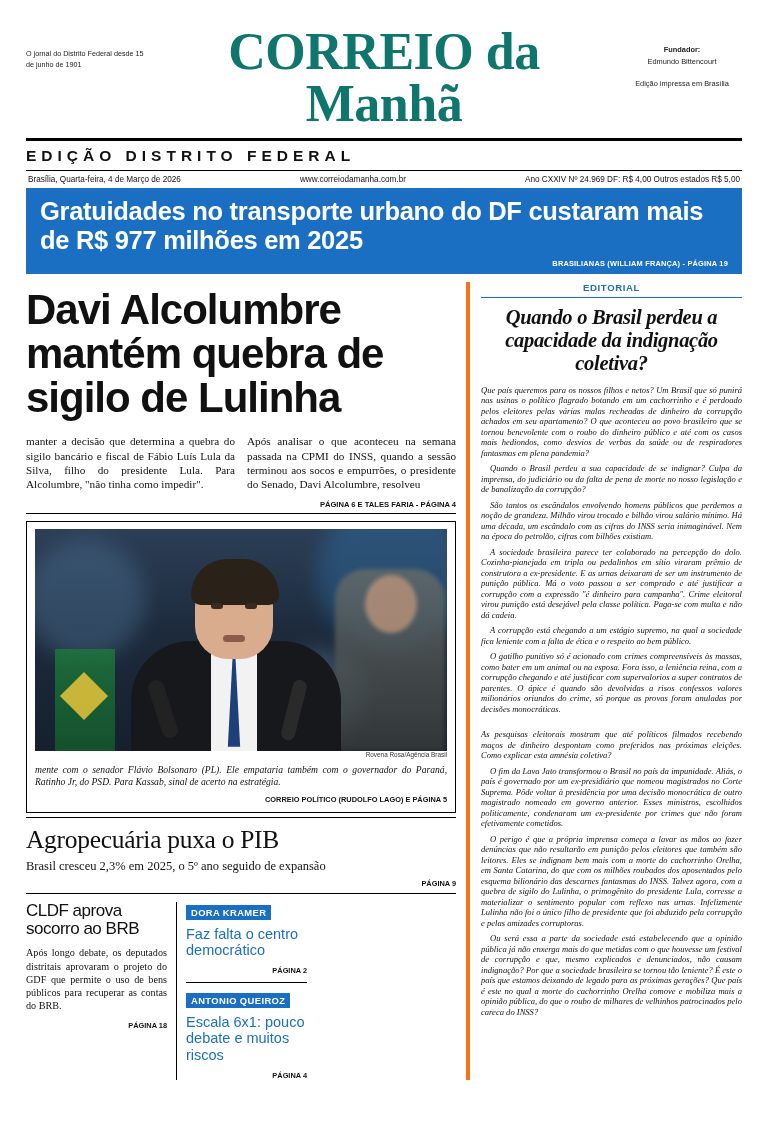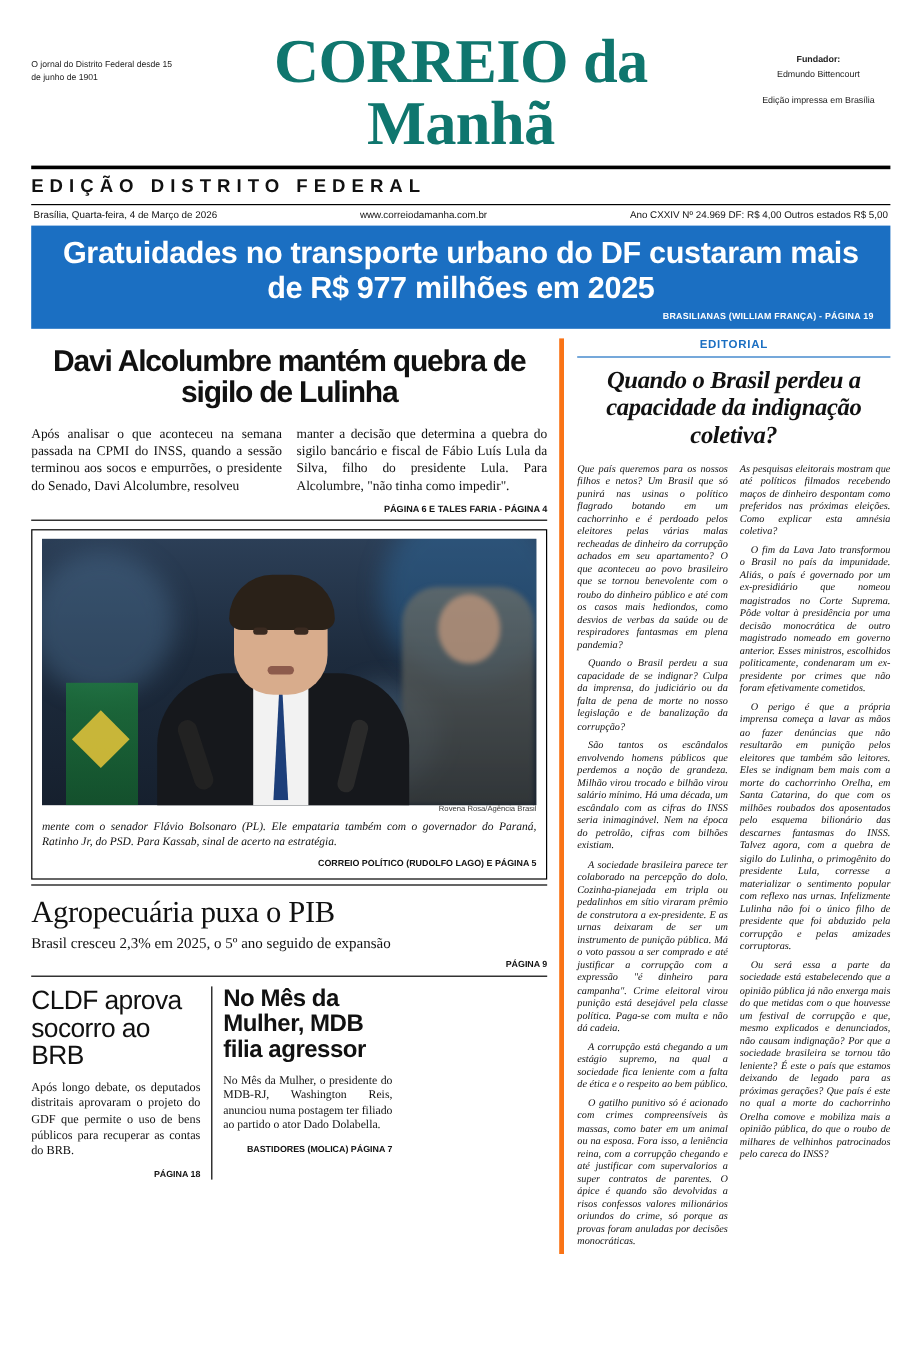--- a/index.html
+++ b/index.html
@@ -40,39 +40,37 @@
   .infoline .right { white-space: nowrap; }
 
   
   .banner { background: #1b6fc2; color: #fff; padding: 9px 14px 6px; }
   .banner h2 {
     margin: 0;
     font-family: "Liberation Sans", sans-serif;
     font-weight: bold;
     font-size: 25.5px;
     line-height: 1.12;
-    text-align: center;
     letter-spacing: -0.3px;
   }
   .banner .credit { text-align: right; font-family: "Liberation Sans", sans-serif; font-weight: bold; font-size: 7.4px; margin-top: 5px; letter-spacing: .2px; }
 
   
   .body-grid { display: flex; margin-top: 8px; }
   .col-main { width: 450px; padding-right: 10px; }
   .col-edit { width: 282px; border-left: 4px solid #f97316; padding-left: 11px; }
 
   
   .lead-head {
     font-family: "Liberation Sans", sans-serif;
     font-weight: bold;
-    font-size: 25px;
+    font-size: 42px;
     line-height: 1.05;
     letter-spacing: -1px;
     margin: 6px 0 0 0;
-    text-align: center;
   }
   .lead-deck { display: flex; gap: 12px; margin-top: 14px; }
   .lead-deck p { margin: 0; font-size: 11.2px; line-height: 1.28; text-align: justify; flex: 1; }
   .lead-ref { text-align: right; font-family: "Liberation Sans", sans-serif; font-weight: bold; font-size: 7.6px; margin-top: 8px; }
   .hr-black { height: 1px; background: #000; margin: 4px 0 0; }
 
   
   .photobox { border: 1px solid #000; margin-top: 7px; padding: 7px 8px 8px; }
   .photo-head { font-family: "Liberation Sans", sans-serif; font-weight: bold; font-size: 15.5px; margin: 0 0 5px; letter-spacing: -0.2px; }
   .photo-credit { text-align: right; font-family: "Liberation Sans", sans-serif; font-size: 6.4px; color: #333; margin-bottom: 3px; }
@@ -91,34 +89,34 @@
   .agro h3 { font-family: "Liberation Serif", serif; font-weight: normal; font-size: 25.5px; margin: 0; letter-spacing: -0.3px; }
   .agro p { margin: 4px 0 0; font-size: 12.5px; }
   .agro .ref { text-align: right; font-family: "Liberation Sans", sans-serif; font-weight: bold; font-size: 7.4px; margin-top: 5px; }
 
   
   .bottom { display: flex; margin-top: 5px; border-top: 1px solid #000; padding-top: 8px; }
   .bcol { padding-right: 9px; }
   .bcol1 { width: 150px; }
   .bcol2 { width: 140px; border-left: 1px solid #000; padding-left: 9px; }
   .bcol3 { width: 160px; border-left: 1px solid #000; padding-left: 9px; }
-  .bcol1 h4 { font-family: "Liberation Sans", sans-serif; font-weight: normal; font-size: 22px; line-height: 1.05; margin: 0; letter-spacing: -0.5px; }
+  .bcol1 h4 { font-family: "Liberation Sans", sans-serif; font-weight: normal; font-size: 17px; line-height: 1.05; margin: 0; letter-spacing: -0.5px; }
   .bcol1 p { font-size: 10.2px; line-height: 1.3; margin: 9px 0 0; text-align: justify; }
   .bcol .ref { text-align: right; font-family: "Liberation Sans", sans-serif; font-weight: bold; font-size: 7.4px; margin-top: 8px; }
   .colname { background: #1b6fc2; color: #fff; font-family: "Liberation Sans", sans-serif; font-weight: bold; font-size: 9.4px; padding: 2px 5px; display: inline-block; letter-spacing: .4px; }
   .coltitle { font-family: "Liberation Sans", sans-serif; font-size: 14.5px; line-height: 1.12; margin: 6px 0 0; color: #1b6fc2; }
   .divider-line { height: 1px; background: #000; margin: 7px 0 7px; }
   .bcol3 h4 { font-family: "Liberation Sans", sans-serif; font-weight: bold; font-size: 20px; line-height: 1.08; margin: 0; letter-spacing: -0.4px; }
   .bcol3 p { font-size: 9.8px; line-height: 1.28; margin: 8px 0 0; text-align: justify; }
 
   
   .edit-label { text-align: center; color: #1b6fc2; font-family: "Liberation Sans", sans-serif; font-weight: bold; font-size: 9.6px; letter-spacing: .6px; padding-bottom: 4px; }
   .edit-rule { height: 1px; background: #1b6fc2; }
   .edit-title { text-align: center; font-family: "Liberation Serif", serif; font-style: italic; font-weight: bold; font-size: 20.5px; line-height: 1.12; margin: 8px 0 10px; letter-spacing: -0.3px; }
-  .edit-cols { display: flex; gap: 10px; }
+  .edit-cols { display: flex; gap: 10px; flex-direction: column; }
   .edit-cols .c { flex: 1; }
   .edit-cols p { margin: 0 0 5px; font-size: 8.55px; line-height: 1.23; text-align: justify; font-style: italic; }
   .edit-cols p.ind { text-indent: 9px; }
 </style>
 </head>
 <body>
 
 <div class="page">
 
   <div class="masthead">
@@ -147,22 +145,22 @@
     <h2>Gratuidades no transporte urbano do DF custaram mais de R$ 977 milhões em 2025</h2>
     <div class="credit">BRASILIANAS (WILLIAM FRANÇA) - PÁGINA 19</div>
   </div>
 
   <div class="body-grid">
 
     <div class="col-main">
 
       <h2 class="lead-head">Davi Alcolumbre mantém quebra de sigilo de Lulinha</h2>
       <div class="lead-deck">
+        <p>manter a decisão que determina a quebra do sigilo bancário e fiscal de Fábio Luís Lula da Silva, filho do presidente Lula. Para Alcolumbre, "não tinha como impedir".</p>
         <p>Após analisar o que aconteceu na semana passada na CPMI do INSS, quando a sessão terminou aos socos e empurrões, o presidente do Senado, Davi Alcolumbre, resolveu</p>
-        <p>manter a decisão que determina a quebra do sigilo bancário e fiscal de Fábio Luís Lula da Silva, filho do presidente Lula. Para Alcolumbre, "não tinha como impedir".</p>
       </div>
       <div class="lead-ref">PÁGINA 6 E TALES FARIA - PÁGINA 4</div>
       <div class="hr-black"></div>
 
       <div class="photobox">
         <div class="photo">
 
           <div class="ph-light" style="width:120px;height:120px;background:#4a6d8f;opacity:.45;left:-10px;top:10px;"></div>
           <div class="ph-light" style="width:150px;height:150px;background:#2f7ab8;opacity:.35;right:-20px;top:-30px;"></div>
           <div class="ph-light" style="width:90px;height:90px;background:#7ea8c9;opacity:.25;left:240px;top:120px;"></div>
@@ -199,26 +197,30 @@
         <div class="ref">PÁGINA 9</div>
       </div>
 
       <div class="bottom">
         <div class="bcol bcol1">
           <h4>CLDF aprova socorro ao BRB</h4>
           <p>Após longo debate, os deputados distritais aprovaram o projeto do GDF que permite o uso de bens públicos para recuperar as contas do BRB.</p>
           <div class="ref">PÁGINA 18</div>
         </div>
 
-
-        <div class="bcol bcol3">
-          <h4>No Mês da Mulher, MDB filia agressor</h4>
-          <p>No Mês da Mulher, o presidente do MDB-RJ, Washington Reis, anunciou numa postagem ter filiado ao partido o ator Dado Dolabella.</p>
-          <div class="ref">BASTIDORES (MOLICA) PÁGINA 7</div>
-        </div>
+        <div class="bcol bcol2">
+          <div class="colname">DORA KRAMER</div>
+          <div class="coltitle">Faz falta o centro democrático</div>
+          <div class="ref">PÁGINA 2</div>
+          <div class="divider-line"></div>
+          <div class="colname">ANTONIO QUEIROZ</div>
+          <div class="coltitle">Escala 6x1: pouco debate e muitos riscos</div>
+          <div class="ref">PÁGINA 4</div>
+        </div>
+
       </div>
     </div>
 
     <div class="col-edit">
       <div class="edit-label">EDITORIAL</div>
       <div class="edit-rule"></div>
       <h2 class="edit-title">Quando o Brasil perdeu a capacidade da indignação coletiva?</h2>
       <div class="edit-cols">
         <div class="c">
           <p>Que país queremos para os nossos filhos e netos? Um Brasil que só punirá nas usinas o político flagrado botando em um cachorrinho e é perdoado pelos eleitores pelas várias malas recheadas de dinheiro da corrupção achados em seu apartamento? O que aconteceu ao povo brasileiro que se tornou benevolente com o roubo do dinheiro público e até com os casos mais hediondos, como desvios de verbas da saúde ou de respiradores fantasmas em plena pandemia?</p>

